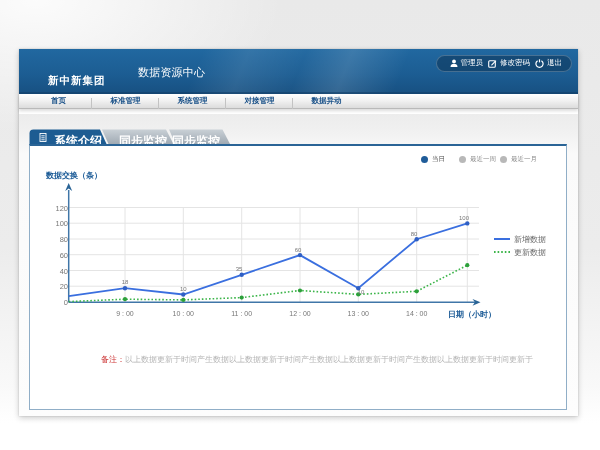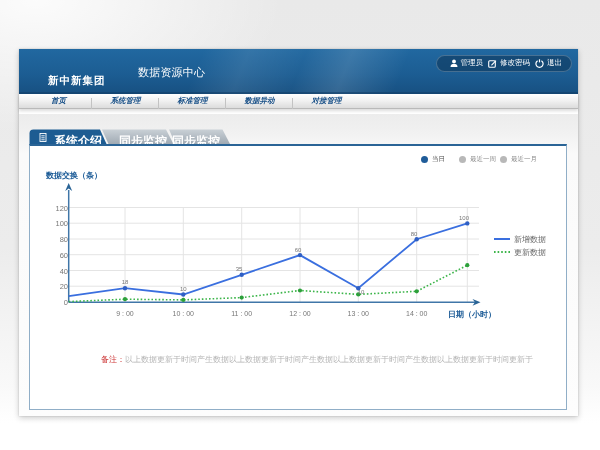--- a/index.html
+++ b/index.html
@@ -28,21 +28,21 @@
 .pill { position:absolute; right:6px; top:5.5px; height:17px; border-radius:9px;
   background: rgba(13,52,88,.55); border:1px solid rgba(255,255,255,.22);
   display:flex; align-items:center; padding:0 9px 0 13px; color:#fff; font-size:7.5px; }
 .pill span.it { display:flex; align-items:center; }
 .pill .sep { width:5px; }
 .pill svg { margin-right:3px; }
 
 
 .nav { position:absolute; left:0; top:45px; width:559px; height:15px;
   background: linear-gradient(180deg, #ffffff 0%, #f2f2f2 45%, #dcdcdc 100%);
-  border-bottom:1px solid #b9b9b9; box-shadow:0 2px 3px rgba(0,0,0,.14);font-style:italic; }
+  border-bottom:1px solid #b9b9b9; box-shadow:0 2px 3px rgba(0,0,0,.14); }
 .nav ul { list-style:none; display:flex; padding-left:6px; height:100%; }
 .nav li { width:67px; height:100%; display:flex; align-items:center; justify-content:center;
   color:#174f87; font-size:7.5px; font-weight:bold; position:relative; }
 .nav li:not(:last-child)::after { content:""; position:absolute; right:0; top:4px; height:11px; width:1px; background:#c3c3c3; }
 
 
 .cnt { position:absolute; left:0; top:65px; width:559px; height:302px;
   background: linear-gradient(180deg, #ececec 0px, #f0f0f0 16px, #fafafa 40px, #fdfdfd 100%); }
 
 
@@ -85,24 +85,24 @@
       <span class="sep"></span>
       <span class="it"><svg width="9" height="9" viewBox="0 0 9 9">
             <path d="M2.6 1.7 A3.6 3.6 0 1 0 6.4 1.7" fill="none" stroke="#fff" stroke-width="1.2"></path>
             <line x1="4.5" y1="0.3" x2="4.5" y2="3.4" stroke="#fff" stroke-width="1.2"></line>
           </svg>退出</span>
     </div>
   </div>
   <div class="nav">
     <ul>
         <li>首页</li>
+        <li>标准管理</li>
         <li>系统管理</li>
-        <li>标准管理</li>
+        <li>对接管理</li>
         <li>数据异动</li>
-        <li>对接管理</li>
       </ul>
   </div>
   <div class="cnt">
     <svg class="tabs" width="210" height="15" viewBox="0 0 210 15">
       <defs>
         <linearGradient id="gt" x1="0" y1="0" x2="0" y2="1">
           <stop offset="0" stop-color="#c9d0d6"></stop>
             <stop offset="1" stop-color="#a0aab3"></stop>
         </linearGradient>
       </defs>

